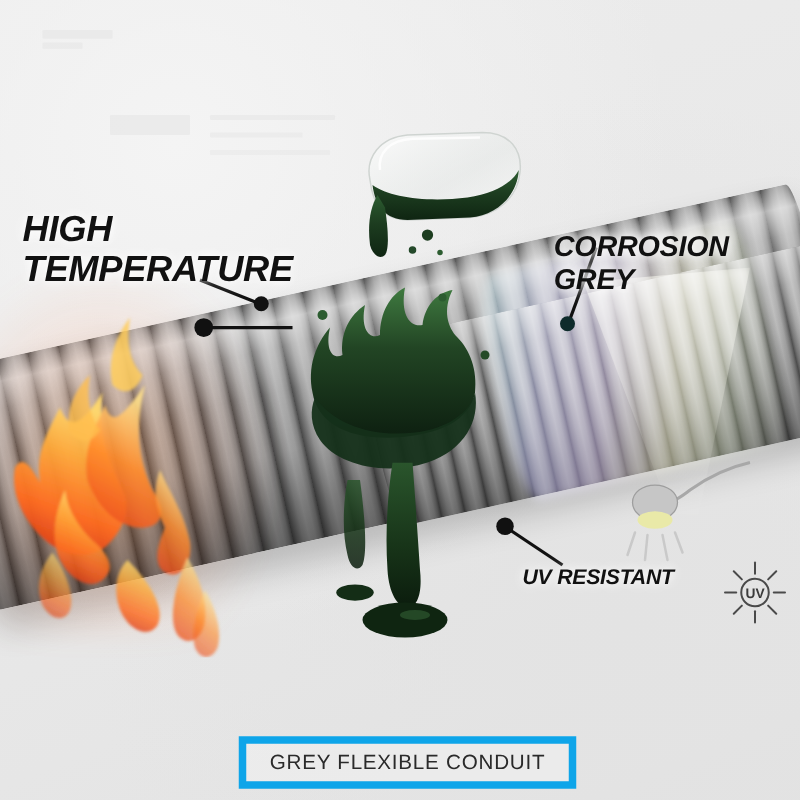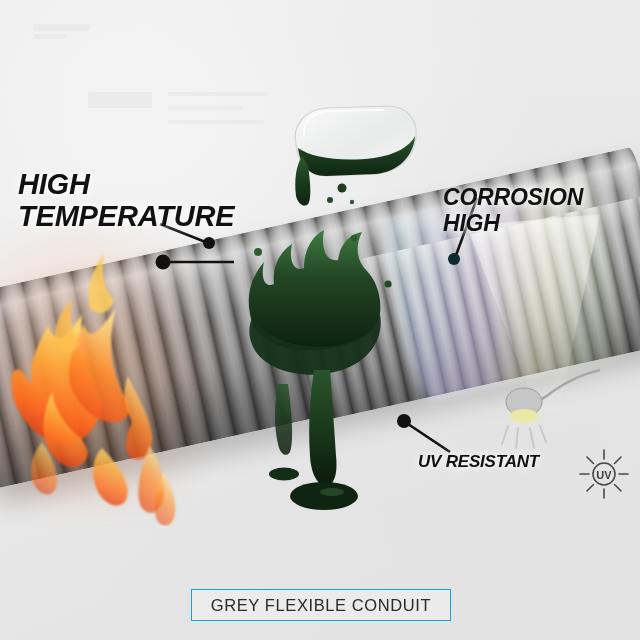--- a/index.html
+++ b/index.html
@@ -98,21 +98,21 @@
   #lbl-heat{left:18px;top:168px;width:244px;text-align:left;font-size:29px;}
   #lbl-corr{left:443px;top:142px;width:190px;text-align:left;font-size:23px;margin-top:43px;}
   #lbl-uv{left:418px;top:452px;font-size:17px;white-space:nowrap;}
 
   .leaders{position:absolute;inset:0;pointer-events:none;}
 
   .uvicon{position:absolute;left:576px;top:446px;width:56px;height:56px;}
 
   
   .caption{position:absolute;left:191px;top:589px;width:258px;height:30px;
-    border:1px solid #0ea5e9;background:rgba(255,255,255,0.28);
+    border:6px solid #0ea5e9;background:rgba(255,255,255,0.28);
     display:flex;align-items:center;justify-content:center;
     font-size:16.5px;color:#2a2a2a;letter-spacing:0.6px;}
 </style>
 </head>
 <body>
 
 <div id="stage">
 
   <div class="bg"></div>
 
@@ -254,21 +254,21 @@
     <line x1="405" y1="422" x2="450" y2="452" stroke="#111" stroke-width="2.6"></line>
     <circle cx="404" cy="421" r="7" fill="#111"></circle>
   </svg>
 
   <div class="label" id="lbl-heat">
     <div>HIGH TEMPERATURE</div>
   </div>
 
   <div class="label" id="lbl-corr">
     <div>CORROSION</div>
-    <div>HIGH</div>
+    <div>GREY</div>
   </div>
 
   <div class="label" id="lbl-uv">UV RESISTANT</div>
 
   <svg class="uvicon" viewBox="0 0 56 56">
     <circle cx="28" cy="28" r="11" fill="none" stroke="#4a4a4a" stroke-width="1.6"></circle>
     <g stroke="#4a4a4a" stroke-width="1.6" stroke-linecap="round">
       <line x1="28" y1="4" x2="28" y2="13"></line>
       <line x1="28" y1="43" x2="28" y2="52"></line>
       <line x1="4" y1="28" x2="13" y2="28"></line>

